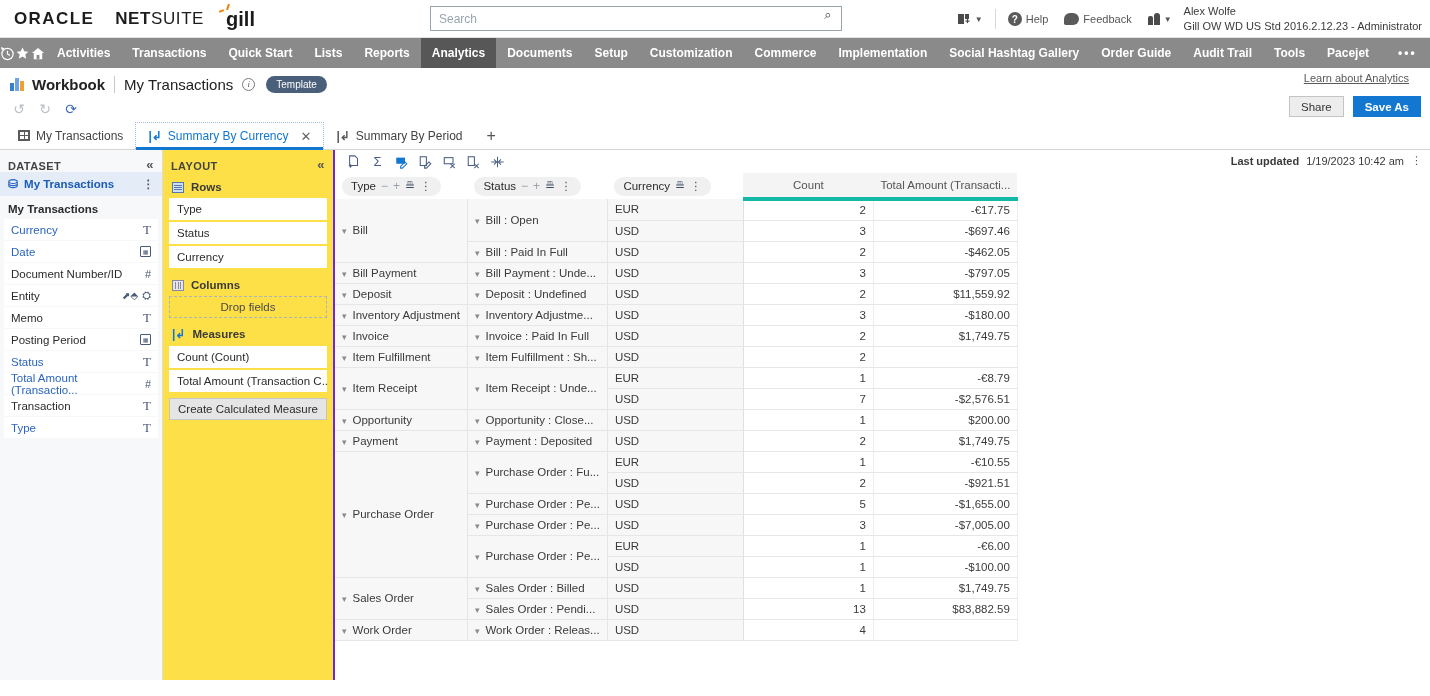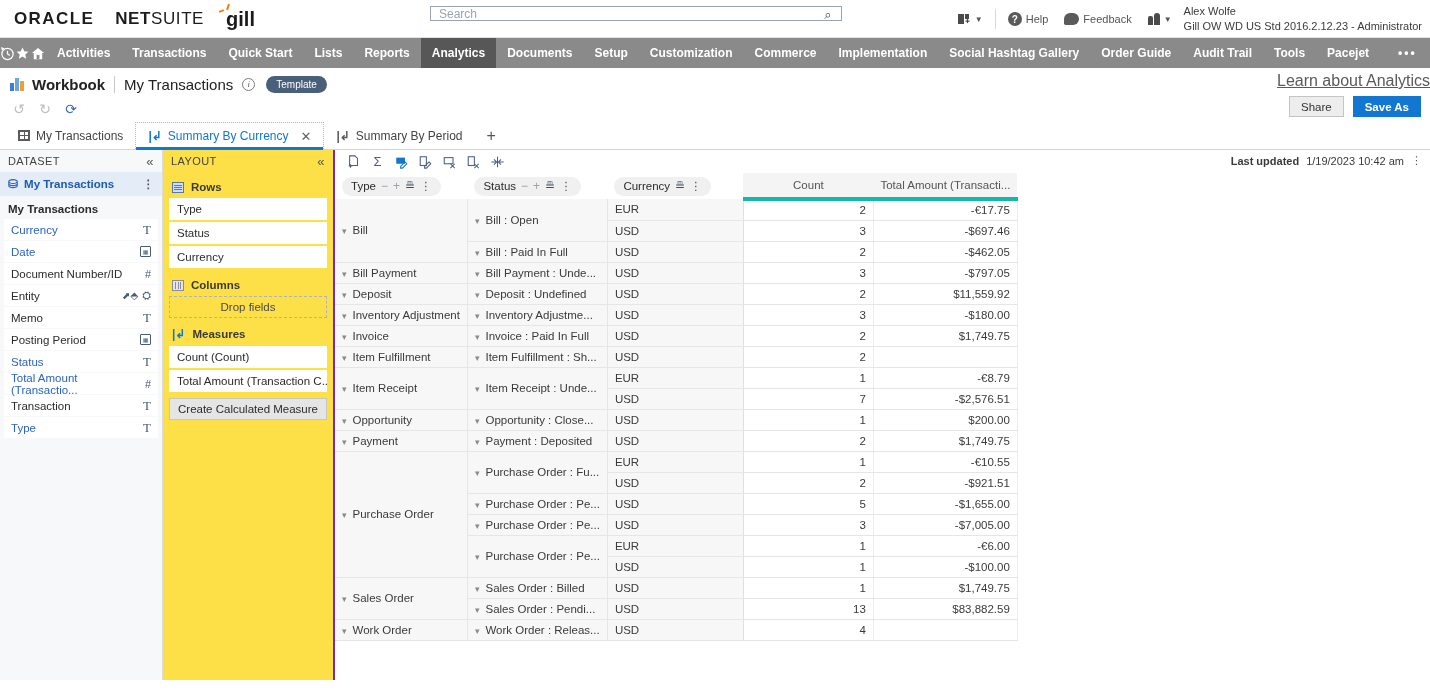--- a/index.html
+++ b/index.html
@@ -37,21 +37,21 @@
     transform: rotate(-20deg);
   }
   .acct-logo .tick2 {
     position: absolute; left: 1px; top: -5px;
     width: 2px; height: 6px; background: #f08000;
     transform: rotate(20deg);
   }
 
   .search-wrap {
     position: absolute; left: 430px; top: 6px;
-    width: 412px; height: 15px;
+    width: 412px; height: 25px;
     border: 1px solid #9aa4b0; background: #fff;
     display: flex; align-items: flex-start;
   }
   .search-wrap input {
     flex: 1; border: 0; outline: none; height: 100%;
     padding: 0 8px; font-size: 12px; font-family: inherit; color: #333;
   }
   .search-wrap input::placeholder { color: #9aa4b0; }
   .search-ico { width: 26px; text-align: center; color: #3a4a5c; font-size: 13px; }
 
@@ -116,22 +116,22 @@
     width: 13px; height: 13px; border-radius: 50%;
     border: 1px solid #7a7a7a; color: #5a5a5a;
     font-size: 9px; display: flex; align-items: center; justify-content: center;
     margin-left: 9px; font-style: italic; font-family: "Liberation Serif", serif;
   }
   .template-badge {
     margin-left: 11px; background: #4a5f7a; color: #fff;
     font-size: 10px; padding: 3px 10px; border-radius: 9px;
   }
   .learn-link {
-    position: absolute; right: 0; top: 4px;
-    font-size: 16px; color: #5a5a5a; text-decoration: underline; cursor: pointer;
+    position: absolute; right: 21px; top: 4px;
+    font-size: 11px; color: #5a5a5a; text-decoration: underline; cursor: pointer;
   }
 
   
   .undo-row {
     height: 26px; display: flex; align-items: center;
     padding-left: 8px; gap: 4px; position: relative;
   }
   .ur-ico {
     width: 22px; height: 20px; display: flex;
     align-items: center; justify-content: center;
@@ -180,22 +180,22 @@
 
   .panel-dataset {
     width: 163px; border-right: 1px solid #dcdcdc;
     background: #f7f8fa; display: flex; flex-direction: column;
   }
   .panel-layout {
     width: 172px; border-right: 2px solid #6d28d9;
     background: #fde047; display: flex; flex-direction: column;
   }
   .panel-head {
-    height: 22px; display: flex; align-items: center;
-    padding: 0 8px; font-size: 11px; font-weight: 400;
+    height: 22px; display: flex; align-items: flex-end;
+    padding: 0 8px; font-size: 11px; font-weight: 700;
     letter-spacing: .4px; color: #444; gap: 16px;
   }
   .panel-head .collapse { margin-left: auto; color: #555; font-size: 13px; cursor: pointer; }
 
   .ds-selected {
     display: flex; align-items: center; gap: 6px;
     background: #e4ecf7; height: 24px; padding: 0 8px;
     color: #1a5bb5; font-weight: 700; font-size: 11.5px;
   }
   .ds-selected .kebab { margin-left: auto; color: #555; letter-spacing: 0; }

